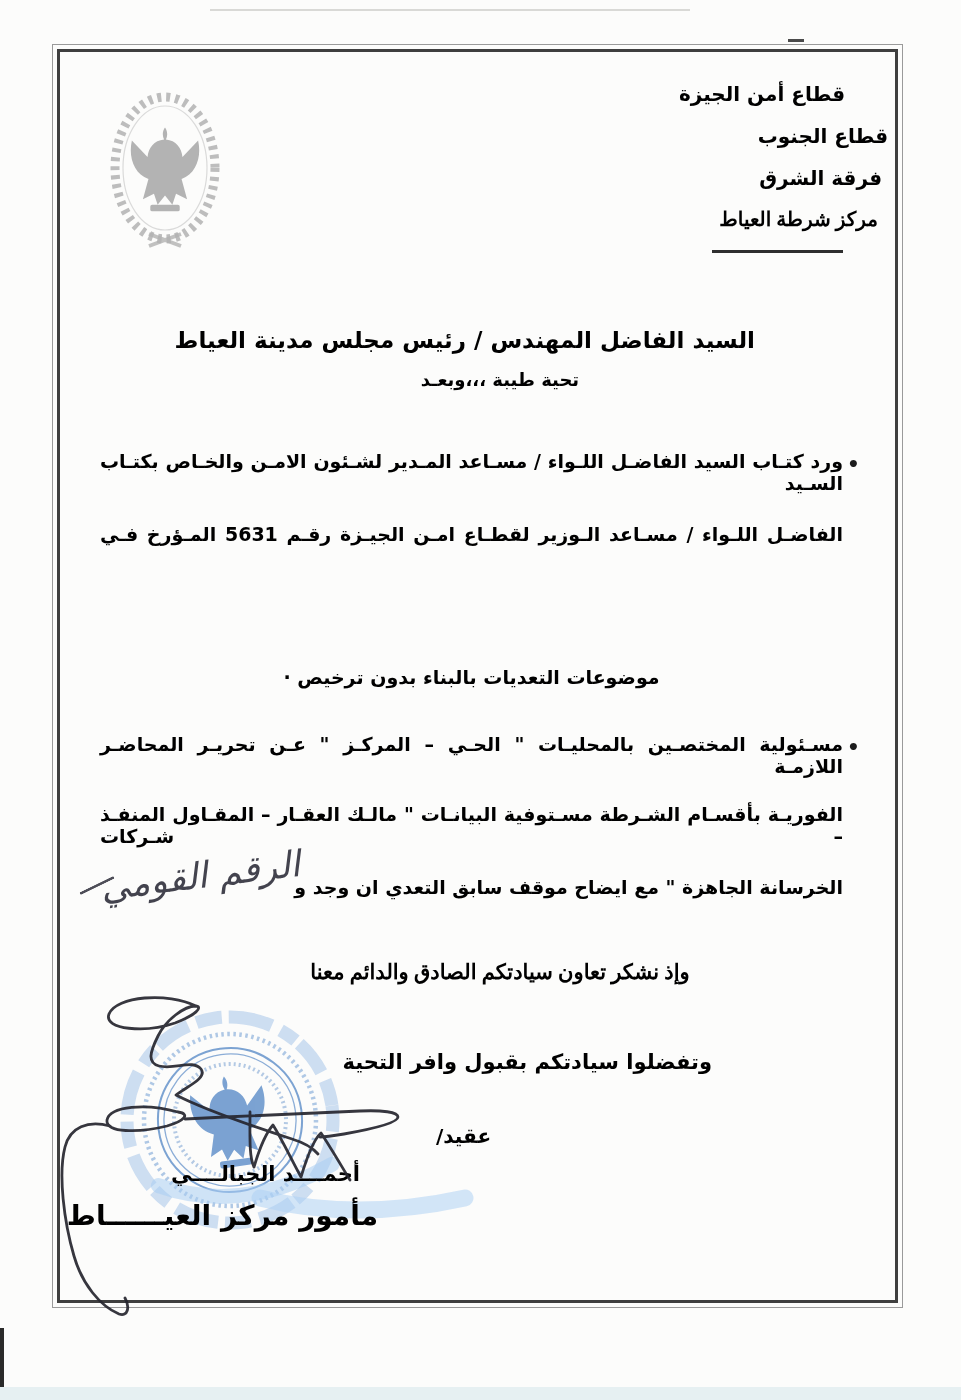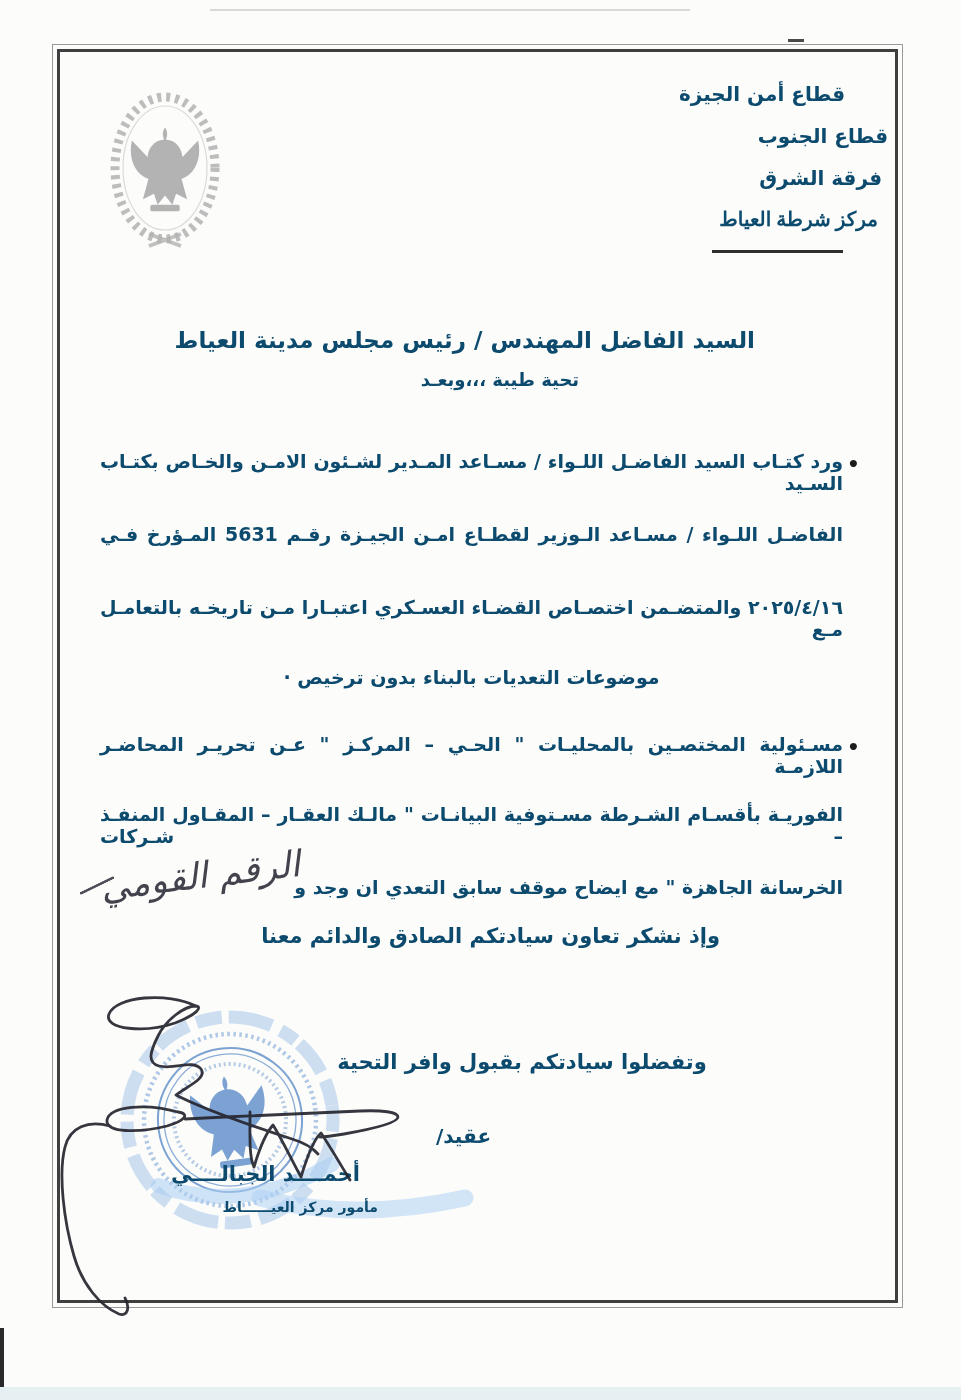--- a/index.html
+++ b/index.html
@@ -7,21 +7,21 @@
     position:relative;width:961px;height:1400px;margin:0 auto;
     background:#fcfcfb;overflow:hidden;
     font-family:"DejaVu Sans",sans-serif;
   }
   .frame{
     position:absolute;left:57px;top:49px;width:835px;height:1248px;
     border:3px solid #3f3f3f;outline:1px solid #9a9a9a;outline-offset:4px;
     background:transparent;
   }
   .txt{
-    position:absolute;direction:rtl;font-weight:bold;color:#0c4a6e;
+    position:absolute;direction:rtl;font-weight:bold;color:#000000;
     white-space:nowrap;letter-spacing:0;
   }
   .just{
     white-space:normal;text-align:justify;text-align-last:justify;
   }
   .hline{position:absolute;background:#2f2f2f;}
   .bullet{position:absolute;color:#1c1c1c;font-size:20px;font-weight:bold;}
   .handwriting{
     position:absolute;direction:rtl;font-style:italic;font-weight:400;
     color:#30303c;font-size:36px;transform:rotate(-7deg);white-space:nowrap;
@@ -63,33 +63,32 @@
   <div class="txt" style="right:79px;top:166px;font-size:20px;">فرقة الشرق</div>
   <div class="txt" style="right:83px;top:207px;font-size:20px;font-family:Liberation Serif, serif;">مركز شرطة العياط</div>
   <div class="hline" style="left:712px;top:250px;width:131px;height:3px;"></div>
 
   <div class="txt" style="left:255px;top:369px;width:490px;text-align:center;font-size:18px;">تحية طيبة ،،،وبعـد</div>
   <div class="txt" style="left:255px;top:327px;width:500px;text-align:center;font-size:23px;">السيد الفاضل المهندس /  رئيس مجلس مدينة العياط</div>
 
   <div class="bullet" style="left:847px;top:452px;">•</div>
   <div class="txt just" style="left:100px;top:450px;width:743px;font-size:19px;">ورد كتـاب السيد الفاضـل اللـواء / مسـاعد المـدير لشـئون الامـن والخـاص بكتـاب السـيد</div>
   <div class="txt just" style="left:100px;top:523px;width:743px;font-size:19px;">الفاضـل اللـواء / مسـاعد الـوزير لقطـاع امـن الجيـزة رقـم 5631 المـؤرخ فـي</div>
-  <div class="txt just" style="left:100px;top:596px;width:743px;font-size:19px;">٢٠٢٥/٤/١٦  والمتضـمن اختصـاص القضـاء العسـكري اعتبـارا مـن تاريخـه بالتعامـل مـع</div>
   <div class="txt" style="left:100px;top:666px;width:743px;text-align:center;font-size:19px;">موضوعات التعديات بالبناء بدون ترخيص ·</div>
 
   <div class="bullet" style="left:847px;top:735px;">•</div>
   <div class="txt just" style="left:100px;top:733px;width:743px;font-size:19px;">مسـئولية المختصـين بالمحليـات " الحـي – المركـز " عـن تحريـر المحاضـر اللازمـة</div>
   <div class="txt just" style="left:100px;top:803px;width:743px;font-size:19px;">الفوريـة بأقسـام الشـرطة مسـتوفية البيانـات " مالـك العقـار – المقـاول المنفـذ – شـركات</div>
   <div class="txt" style="left:100px;top:876px;width:743px;text-align:right;font-size:19px;">الخرسانة الجاهزة " مع ايضاح موقف سابق التعدي ان وجد و</div>
 
   <div class="handwriting" style="left:100px;top:855px;">الرقم القومي</div>
   <div class="hw-dash" style="left:78px;top:884px;"></div>
 
-  <div class="txt" style="left:280px;top:924px;width:440px;text-align:center;font-size:21px;">وإذ نشكر تعاون سيادتكم الصادق والدائم معنا</div>
-  <div class="txt" style="left:332px;top:1050px;width:380px;text-align:center;font-size:21px;">وتفضلوا سيادتكم بقبول وافر التحية</div>
+  <div class="txt" style="left:280px;top:960px;width:440px;text-align:center;font-size:21px;font-family:Liberation Serif, serif;">وإذ نشكر تعاون سيادتكم الصادق والدائم معنا</div>
+  <div class="txt" style="left:332px;top:1050px;width:380px;font-size:21px;">وتفضلوا سيادتكم بقبول وافر التحية</div>
 
   <svg style="left:115px;top:1005px;" width="230" height="230" viewBox="0 0 230 230">
     <g transform="translate(115,115) rotate(-8)">
       <circle r="103" fill="none" stroke="#9dbfe8" stroke-width="13" opacity=".5" stroke-dasharray="26 7 44 10 18 5 36 9"></circle>
       <circle r="86" fill="none" stroke="#6f9cd4" stroke-width="4.5" opacity=".55" stroke-dasharray="2.5 3.5"></circle>
       <circle r="72" fill="none" stroke="#5b8cc8" stroke-width="2" opacity=".8"></circle>
       <circle r="66" fill="none" stroke="#5b8cc8" stroke-width="1.3" opacity=".7"></circle>
       <circle r="56" fill="none" stroke="#5b8cc8" stroke-width="4" opacity=".45" stroke-dasharray="2 3"></circle>
       <g fill="#5b8cc8" opacity=".8">
         <path d="M0,-44 C-3,-40 -3,-35 -1,-31 C-12,-30 -18,-22 -19,-12 L-36,-30 C-40,-12 -34,6 -18,12 L-24,34 -12,28 -8,40 0,30 8,40 12,28 24,34 18,12 C34,6 40,-12 36,-30 L19,-12 C18,-22 12,-30 1,-31 C3,-35 3,-40 0,-44 Z"></path>
@@ -98,21 +97,21 @@
       <path d="M-80,55 Q0,96 95,58" fill="none" stroke="#a9cdf2" stroke-width="15" opacity=".55" stroke-linecap="round"></path>
     </g>
   </svg>
 
   <svg style="left:255px;top:1180px;" width="220" height="45" viewBox="0 0 220 45">
     <path d="M5,18 Q100,42 210,18" fill="none" stroke="#aed2f4" stroke-width="17" opacity=".55" stroke-linecap="round"></path>
   </svg>
 
   <div class="txt" style="left:436px;top:1124px;font-size:20px;">عقيد/</div>
   <div class="txt" style="left:148px;top:1162px;width:235px;text-align:center;font-size:21px;">أحمــــد الجبالــــي</div>
-  <div class="txt" style="left:138px;top:1199px;width:240px;text-align:right;font-size:14px;">مأمور مركز العيــــــاط</div>
+  <div class="txt" style="left:138px;top:1199px;width:240px;text-align:right;font-size:28px;">مأمور مركز العيــــــاط</div>
 
   <svg style="left:0;top:0;" width="961" height="1400" viewBox="0 0 961 1400">
     <g fill="none" stroke="#26262f" stroke-width="2.8" stroke-linecap="round" stroke-linejoin="round" opacity=".92">
       <path d="M196,1006 C168,992 116,996 109,1014 C103,1030 146,1033 175,1023 C196,1015 203,1007 196,1006 C184,1006 166,1020 158,1036 C150,1052 147,1063 159,1066 C175,1070 193,1059 201,1069 C208,1078 186,1087 176,1095 C205,1110 252,1126 292,1139 C305,1143 313,1148 318,1154"></path>
       <path d="M250,1112 C250,1136 249,1157 254,1167 C259,1150 266,1133 273,1125 C283,1141 293,1163 301,1177 C307,1157 313,1140 321,1133 C331,1148 342,1167 350,1180"></path>
       <path d="M178,1112 C146,1103 110,1106 107,1120 C105,1133 139,1133 167,1126 C184,1121 191,1114 178,1112"></path>
       <path d="M110,1126 C88,1120 70,1127 65,1147 C58,1174 64,1222 74,1256 C82,1284 100,1306 119,1314 C128,1317 130,1307 125,1298"></path>
       <path d="M185,1119 C245,1116 310,1113 360,1111 C382,1110 398,1112 398,1117 C398,1123 372,1129 344,1134 C332,1136 324,1137 320,1137"></path>
     </g>
   </svg>

